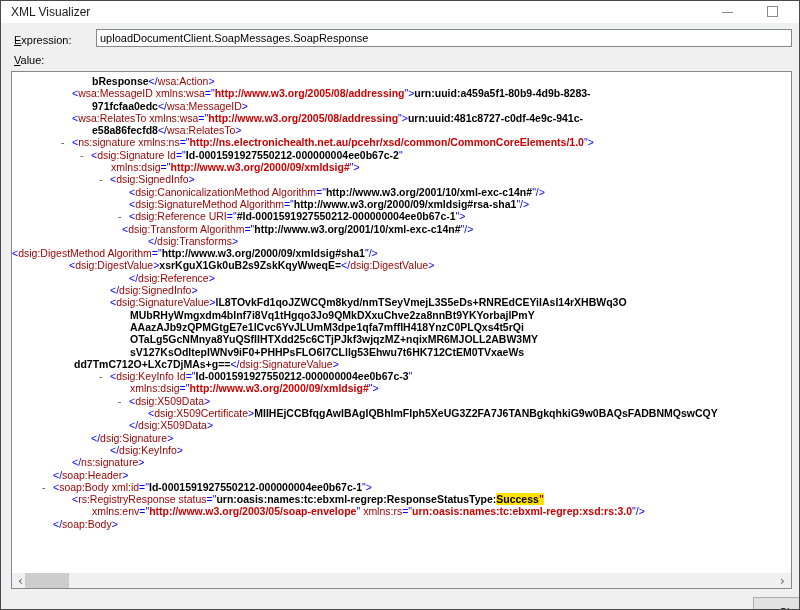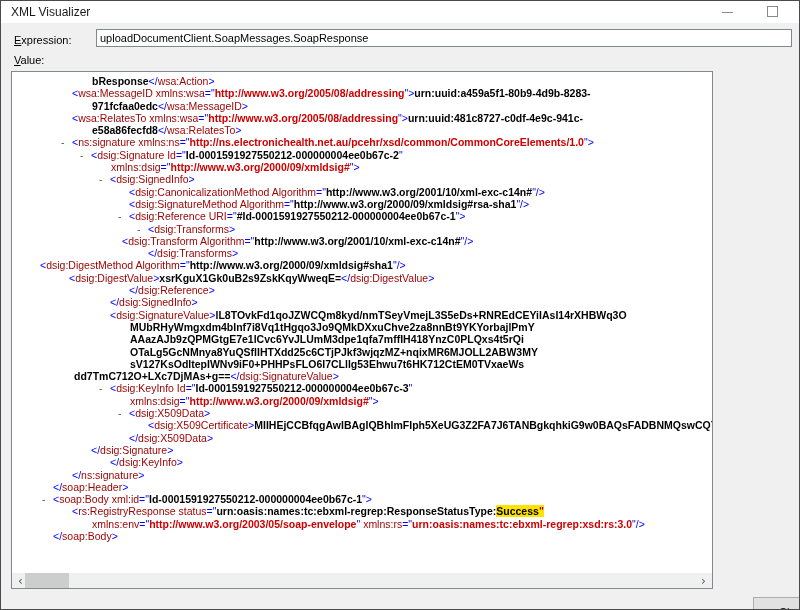--- a/index.html
+++ b/index.html
@@ -34,21 +34,21 @@
   }
   .label::first-letter{ text-decoration:underline; }
   .lbl-expr{ left:13px; top:33px; }
   .lbl-val{ left:13px; top:53px; }
   .expr-input{
     position:absolute; left:95px; top:28px; width:696px; height:18px;
     border:1px solid #828790; background:#fff; font-family:"Liberation Sans", sans-serif;
     font-size:11px; color:#000; padding:1px 3px; outline:none;
   }
   .value-box{
-    position:absolute; left:10px; top:70px; width:702px; height:518px;
+    position:absolute; left:10px; top:70px; width:781px; height:518px;
     background:#ffffff; border:1px solid #828790; overflow:hidden;
   }
   .xml-content{
     position:absolute; left:0; top:0; right:0; bottom:15px; overflow:hidden;
     padding-top:3px;
     font-size:10.5px; line-height:12.3px; color:#000;
   }
   .xline{ white-space:nowrap; }
   .xline span{ white-space:pre; }
   .exp{
@@ -107,24 +107,23 @@
         <div class="xline" style="padding-left: 80px;"><span class="tx">971fcfaa0edc</span><span class="m">&lt;/</span><span class="t">wsa:MessageID</span><span class="m">&gt;</span></div>
         <div class="xline" style="padding-left: 60px;"><span class="m">&lt;</span><span class="t">wsa:RelatesTo</span><span class="t"> xmlns:wsa</span><span class="m">="</span><span class="ns">http://www.w3.org/2005/08/addressing</span><span class="m">"&gt;</span><span class="tx">urn:uuid:481c8727-c0df-4e9c-941c-</span></div>
         <div class="xline" style="padding-left: 80px;"><span class="tx">e58a86fecfd8</span><span class="m">&lt;/</span><span class="t">wsa:RelatesTo</span><span class="m">&gt;</span></div>
         <div class="xline" style="padding-left: 60px;"><span class="exp">-</span><span class="m">&lt;</span><span class="t">ns:signature</span><span class="t"> xmlns:ns</span><span class="m">="</span><span class="ns">http://ns.electronichealth.net.au/pcehr/xsd/common/CommonCoreElements/1.0</span><span class="m">"&gt;</span></div>
         <div class="xline" style="padding-left: 79px;"><span class="exp">-</span><span class="m">&lt;</span><span class="t">dsig:Signature</span><span class="t"> Id</span><span class="m">="</span><span class="v">Id-0001591927550212-000000004ee0b67c-2</span><span class="m">"</span></div>
         <div class="xline" style="padding-left: 99px;"><span class="t">xmlns:dsig</span><span class="m">="</span><span class="ns">http://www.w3.org/2000/09/xmldsig#</span><span class="m">"&gt;</span></div>
         <div class="xline" style="padding-left: 98px;"><span class="exp">-</span><span class="m">&lt;</span><span class="t">dsig:SignedInfo</span><span class="m">&gt;</span></div>
         <div class="xline" style="padding-left: 117px;"><span class="m">&lt;</span><span class="t">dsig:CanonicalizationMethod</span><span class="t"> Algorithm</span><span class="m">="</span><span class="v">http://www.w3.org/2001/10/xml-exc-c14n#</span><span class="m">"/&gt;</span></div>
         <div class="xline" style="padding-left: 117px;"><span class="m">&lt;</span><span class="t">dsig:SignatureMethod</span><span class="t"> Algorithm</span><span class="m">="</span><span class="v">http://www.w3.org/2000/09/xmldsig#rsa-sha1</span><span class="m">"/&gt;</span></div>
         <div class="xline" style="padding-left: 117px;"><span class="exp">-</span><span class="m">&lt;</span><span class="t">dsig:Reference</span><span class="t"> URI</span><span class="m">="</span><span class="v">#Id-0001591927550212-000000004ee0b67c-1</span><span class="m">"&gt;</span></div>
-        <div class="xline" style="padding-left: 136px;"><span class="exp">-</span><span class="m">&lt;</span><span class="t">dsig:Transforms</span><span class="m">&gt;</span></div>
         <div class="xline" style="padding-left: 110px;"><span class="m">&lt;</span><span class="t">dsig:Transform</span><span class="t"> Algorithm</span><span class="m">="</span><span class="v">http://www.w3.org/2001/10/xml-exc-c14n#</span><span class="m">"/&gt;</span></div>
         <div class="xline" style="padding-left: 136px;"><span class="m">&lt;/</span><span class="t">dsig:Transforms</span><span class="m">&gt;</span></div>
-        <div class="xline" style=" margin-left: 28px;"><span class="m">&lt;</span><span class="t">dsig:DigestMethod</span><span class="t"> Algorithm</span><span class="m">="</span><span class="v">http://www.w3.org/2000/09/xmldsig#sha1</span><span class="m">"/&gt;</span></div>
+        <div class="xline" style=""><span class="m">&lt;</span><span class="t">dsig:DigestMethod</span><span class="t"> Algorithm</span><span class="m">="</span><span class="v">http://www.w3.org/2000/09/xmldsig#sha1</span><span class="m">"/&gt;</span></div>
         <div class="xline" style="padding-left: 57px;"><span class="m">&lt;</span><span class="t">dsig:DigestValue</span><span class="m">&gt;</span><span class="tx">xsrKguX1Gk0uB2s9ZskKqyWweqE=</span><span class="m">&lt;/</span><span class="t">dsig:DigestValue</span><span class="m">&gt;</span></div>
         <div class="xline" style="padding-left: 117px;"><span class="m">&lt;/</span><span class="t">dsig:Reference</span><span class="m">&gt;</span></div>
         <div class="xline" style="padding-left: 98px;"><span class="m">&lt;/</span><span class="t">dsig:SignedInfo</span><span class="m">&gt;</span></div>
         <div class="xline" style="padding-left: 98px;"><span class="m">&lt;</span><span class="t">dsig:SignatureValue</span><span class="m">&gt;</span><span class="tx">lL8TOvkFd1qoJZWCQm8kyd/nmTSeyVmejL3S5eDs+RNREdCEYiIAsI14rXHBWq3O</span></div>
         <div class="xline" style="padding-left: 118px;"><span class="tx">MUbRHyWmgxdm4bInf7i8Vq1tHgqo3Jo9QMkDXxuChve2za8nnBt9YKYorbajlPmY</span></div>
         <div class="xline" style="padding-left: 118px;"><span class="tx">AAazAJb9zQPMGtgE7e1lCvc6YvJLUmM3dpe1qfa7mffIH418YnzC0PLQxs4t5rQi</span></div>
         <div class="xline" style="padding-left: 118px;"><span class="tx">OTaLg5GcNMnya8YuQSfIIHTXdd25c6CTjPJkf3wjqzMZ+nqixMR6MJOLL2ABW3MY</span></div>
         <div class="xline" style="padding-left: 118px;"><span class="tx">sV127KsOdltepIWNv9iF0+PHHPsFLO6I7CLllg53Ehwu7t6HK712CtEM0TVxaeWs</span></div>
         <div class="xline" style="padding-left: 62px;"><span class="tx">dd7TmC712O+LXc7DjMAs+g==</span><span class="m">&lt;/</span><span class="t">dsig:SignatureValue</span><span class="m">&gt;</span></div>
         <div class="xline" style="padding-left: 98px;"><span class="exp">-</span><span class="m">&lt;</span><span class="t">dsig:KeyInfo</span><span class="t"> Id</span><span class="m">="</span><span class="v">Id-0001591927550212-000000004ee0b67c-3</span><span class="m">"</span></div>

